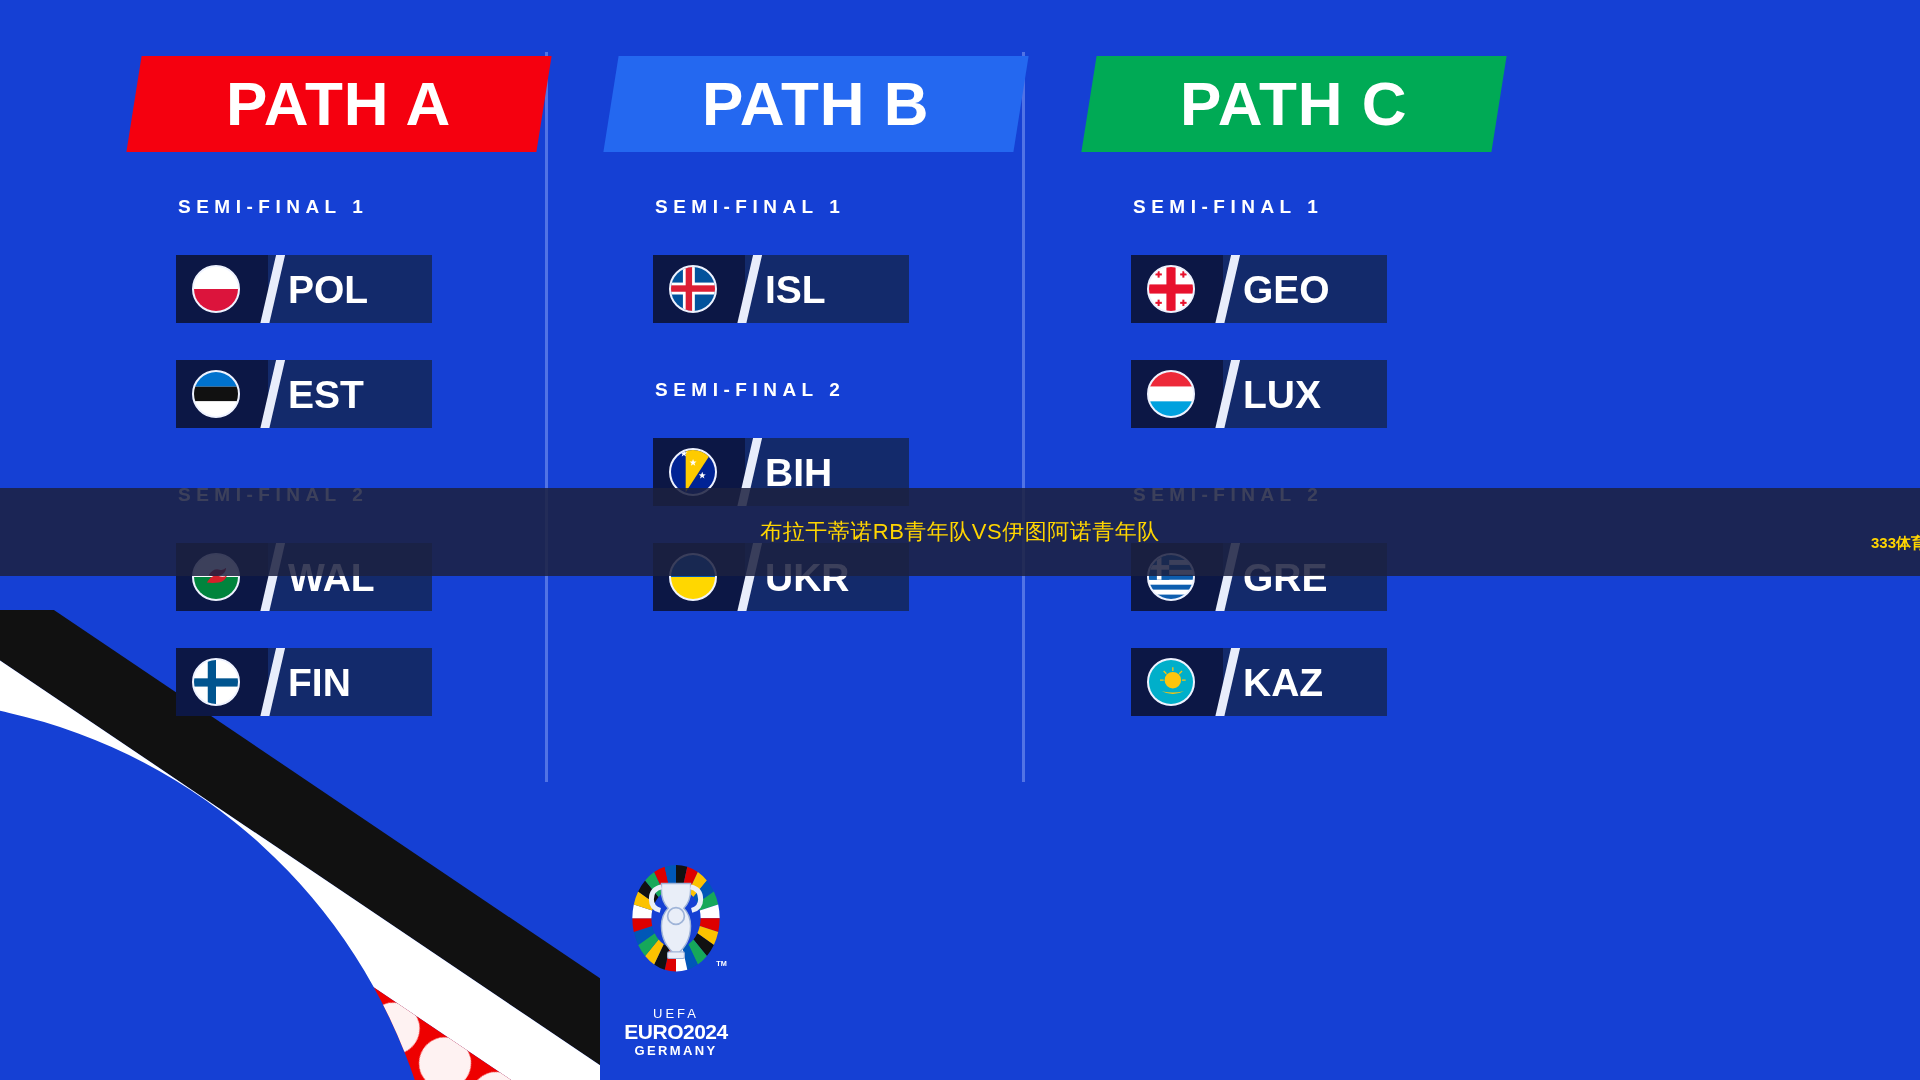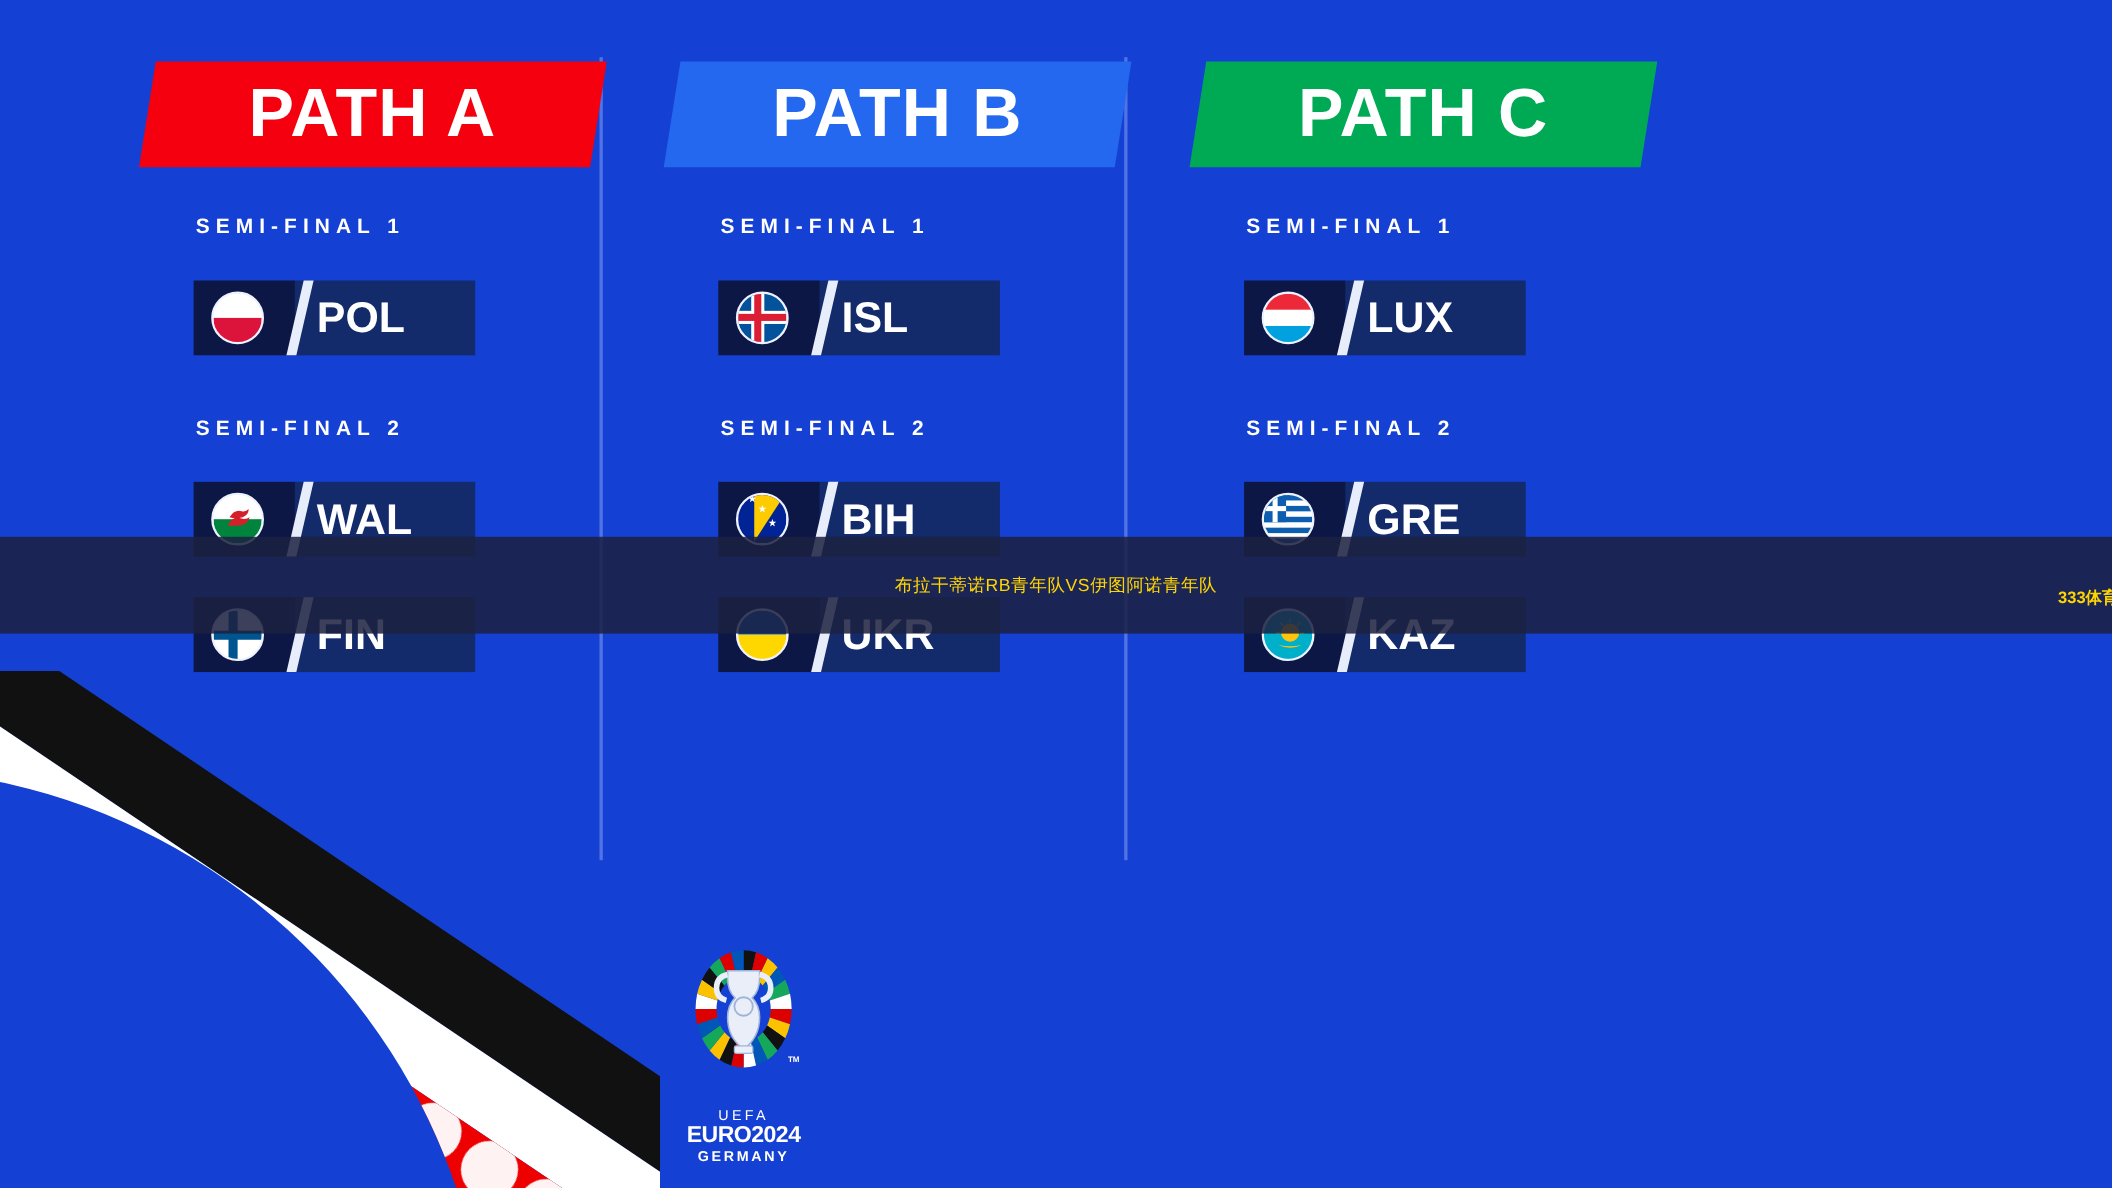--- a/index.html
+++ b/index.html
@@ -176,21 +176,21 @@
     position:absolute;
     left:0; top:488px;
     width:1920px; height:88px;
     background:rgba(28,33,64,.86);
     display:flex;
     align-items:center;
     justify-content:center;
   }
   #overlay-text {
     color:#ffd500;
-    font-size:16px;
+    font-size:22px;
     font-weight:normal;
     letter-spacing:.5px;
     white-space:nowrap;
   }
   #watermark {
     position:absolute;
     right:-6px;
     top:50%;
     transform:translateY(2px);
     color:#ffd500;
@@ -245,20 +245,30 @@
         <div class="sf-label">SEMI-FINAL 1</div>
         <div class="team-card">
           <div class="card-flagzone"></div>
           <div class="flag-circle"><svg class="flag" viewBox="0 0 48 48" preserveAspectRatio="none">
               <rect width="48" height="24" fill="#ffffff"></rect>
               <rect y="24" width="48" height="24" fill="#dc143c"></rect>
             </svg></div>
           <div class="card-slash"></div>
           <div class="team-code">POL</div>
         </div>
+        <div class="team-card">
+          <div class="card-flagzone"></div>
+          <div class="flag-circle"><svg class="flag" viewBox="0 0 48 48" preserveAspectRatio="none">
+              <rect width="48" height="16" fill="#0072ce"></rect>
+              <rect y="16" width="48" height="16" fill="#111111"></rect>
+              <rect y="32" width="48" height="16" fill="#ffffff"></rect>
+            </svg></div>
+          <div class="card-slash"></div>
+          <div class="team-code">EST</div>
+        </div>
         <div class="sf-label second">SEMI-FINAL 2</div>
         <div class="team-card">
           <div class="card-flagzone"></div>
           <div class="flag-circle"><svg class="flag" viewBox="0 0 48 48" preserveAspectRatio="none">
               <rect width="48" height="24" fill="#ffffff"></rect>
               <rect y="24" width="48" height="24" fill="#00843d"></rect>
         <path d="M14 30 q6 -10 13 -7 q5 2 9 -1 q-2 7 -9 8 q-7 1 -13 0 z" fill="#d4202a"></path>
         <path d="M16 22 q5 -8 12 -6 q4 1 7 -2 q0 6 -6 8 q-7 2 -13 0 z" fill="#d4202a"></path>
             </svg></div>
           <div class="card-slash"></div>
@@ -316,20 +326,40 @@
             </svg></div>
           <div class="card-slash"></div>
           <div class="team-code">UKR</div>
         </div>
       </div>
       <div class="path-col" style="left: 1085px;">
         <div class="path-header" style="background: rgb(0, 170, 85);">
           <div class="path-header-label">PATH C</div>
         </div>
         <div class="sf-label">SEMI-FINAL 1</div>
+        <div class="team-card">
+          <div class="card-flagzone"></div>
+          <div class="flag-circle"><svg class="flag" viewBox="0 0 48 48" preserveAspectRatio="none">
+              <rect width="48" height="48" fill="#ffffff"></rect>
+        <rect x="19" width="10" height="48" fill="#e8112d"></rect>
+              <rect y="19" width="48" height="10" fill="#e8112d"></rect>
+        <g fill="#e8112d">
+          <rect x="7" y="7" width="7" height="2.2"></rect>
+                <rect x="9.4" y="4.6" width="2.2" height="7"></rect>
+          <rect x="34" y="7" width="7" height="2.2"></rect>
+                <rect x="36.4" y="4.6" width="2.2" height="7"></rect>
+          <rect x="7" y="38" width="7" height="2.2"></rect>
+                <rect x="9.4" y="35.6" width="2.2" height="7"></rect>
+          <rect x="34" y="38" width="7" height="2.2"></rect>
+                <rect x="36.4" y="35.6" width="2.2" height="7"></rect>
+        </g>
+            </svg></div>
+          <div class="card-slash"></div>
+          <div class="team-code">GEO</div>
+        </div>
         <div class="team-card">
           <div class="card-flagzone"></div>
           <div class="flag-circle"><svg class="flag" viewBox="0 0 48 48" preserveAspectRatio="none">
               <rect width="48" height="16" fill="#ed2939"></rect>
               <rect y="16" width="48" height="16" fill="#ffffff"></rect>
               <rect y="32" width="48" height="16" fill="#00a1de"></rect>
             </svg></div>
           <div class="card-slash"></div>
           <div class="team-code">LUX</div>
         </div>

